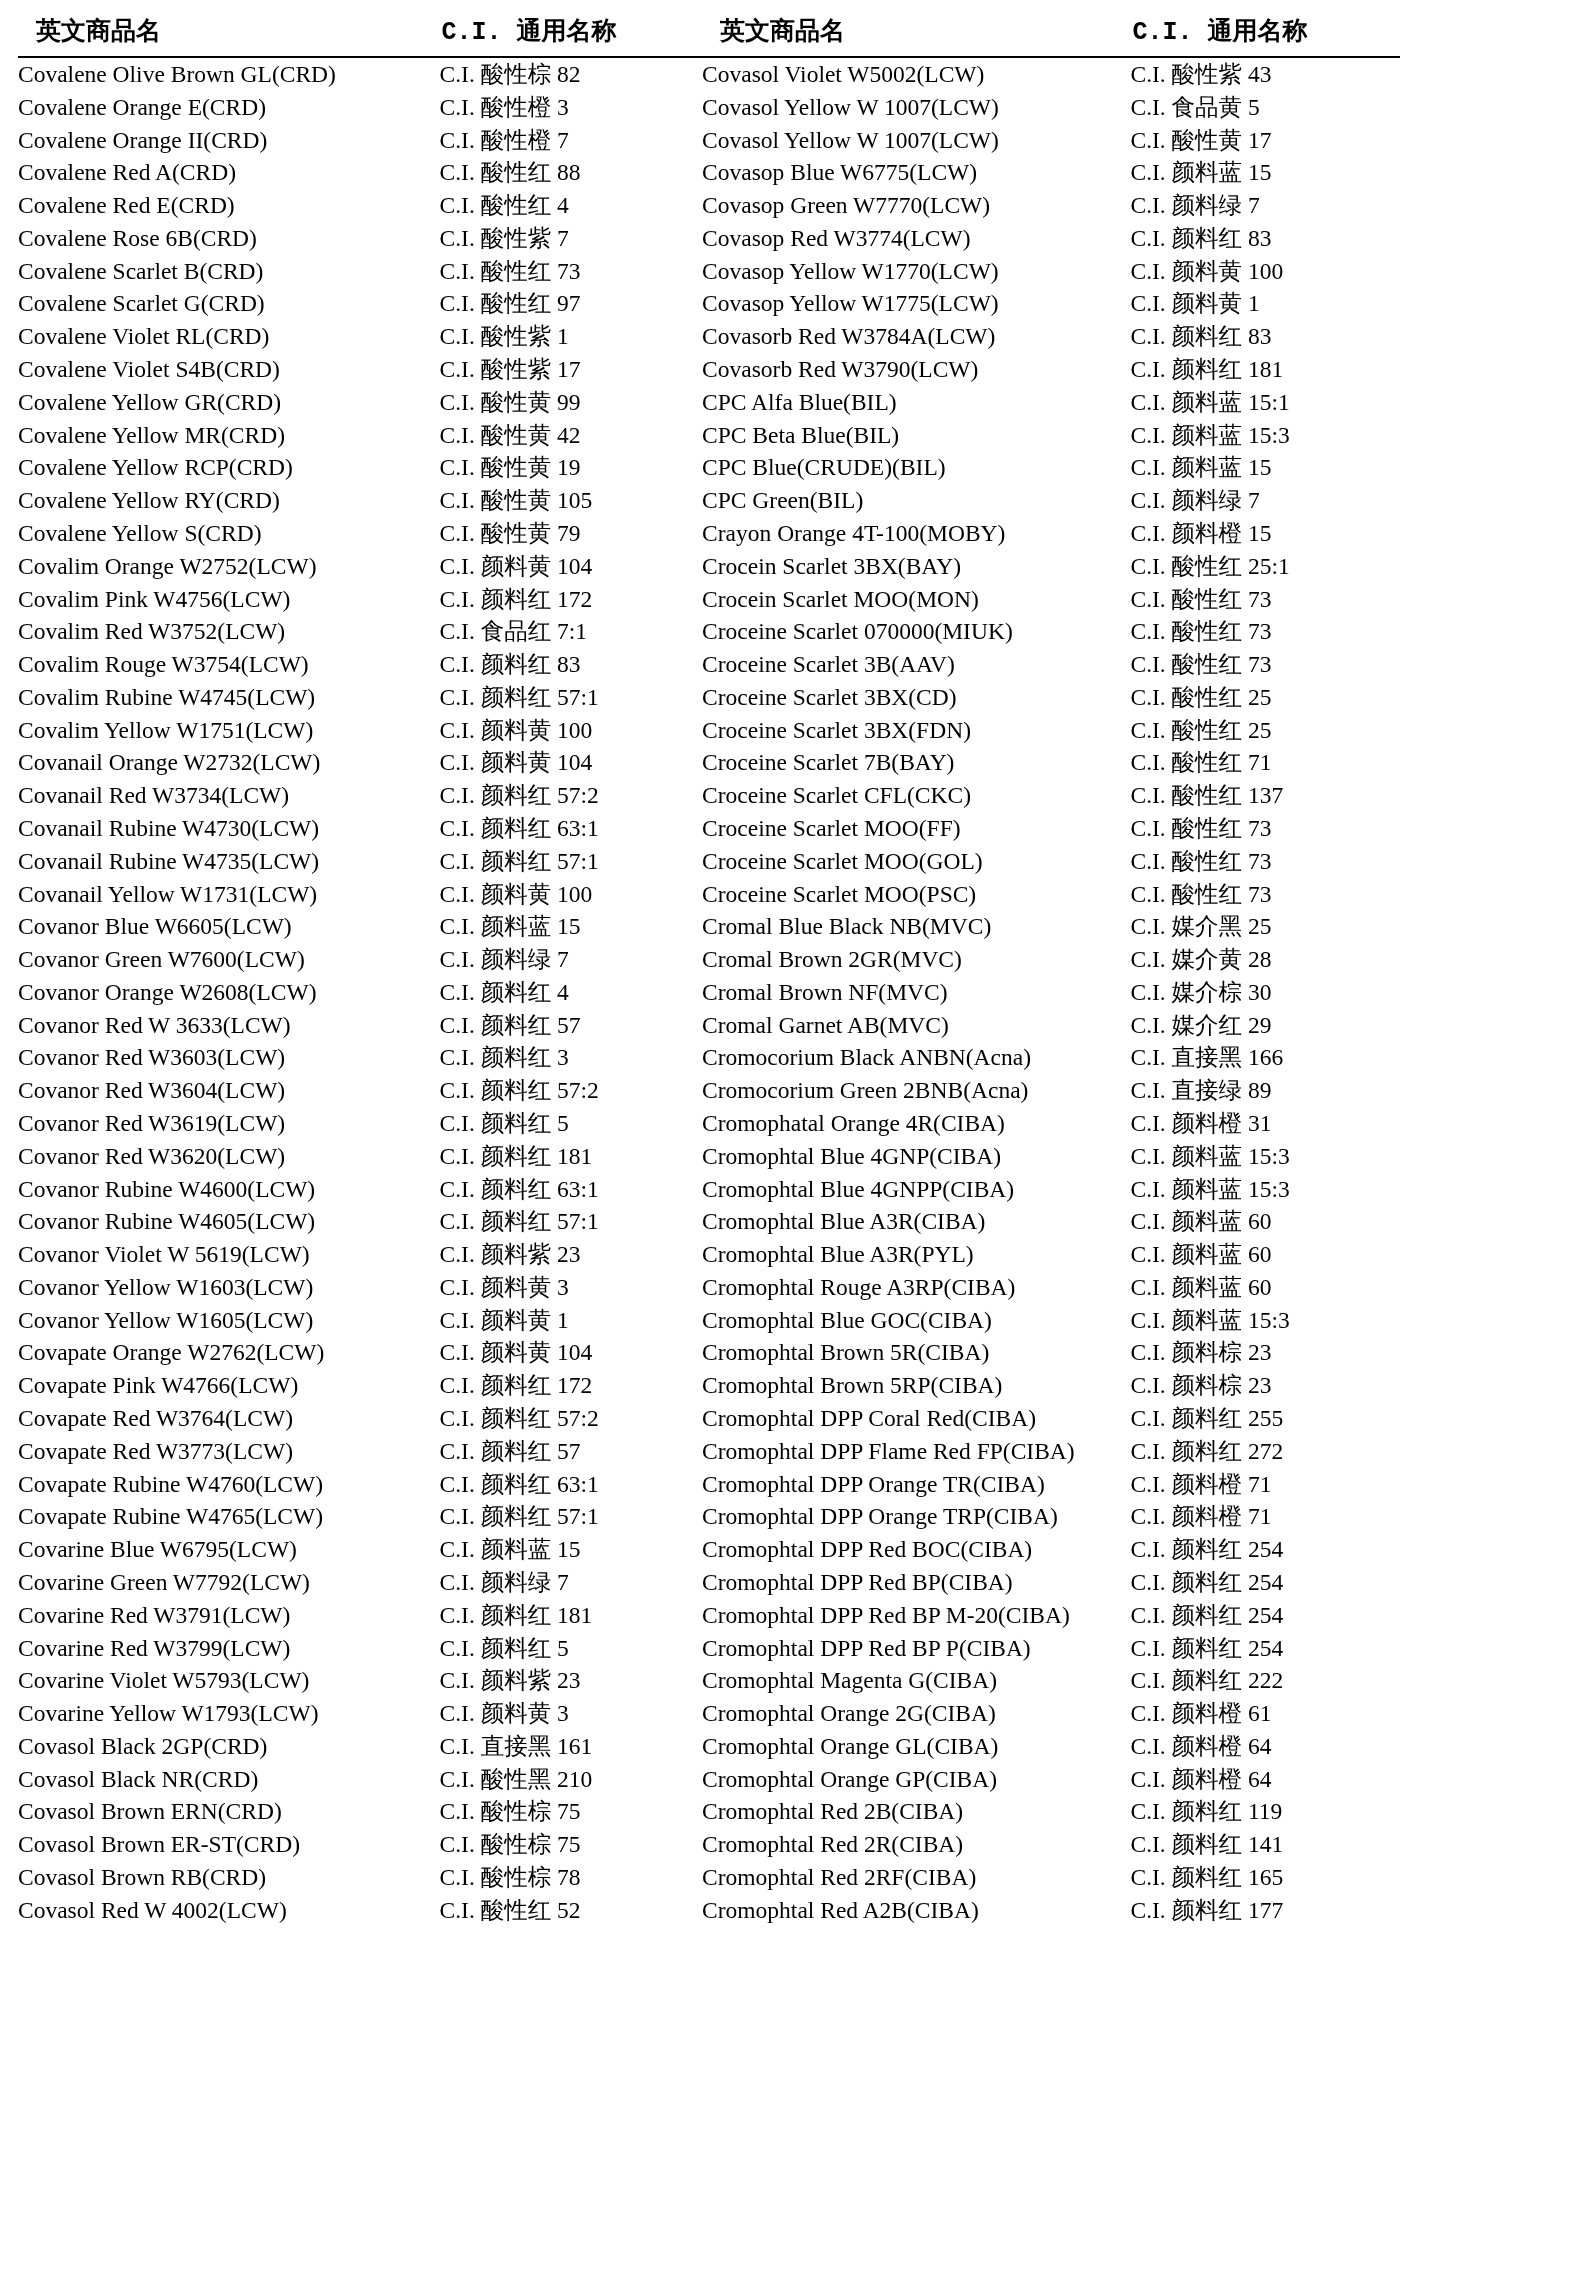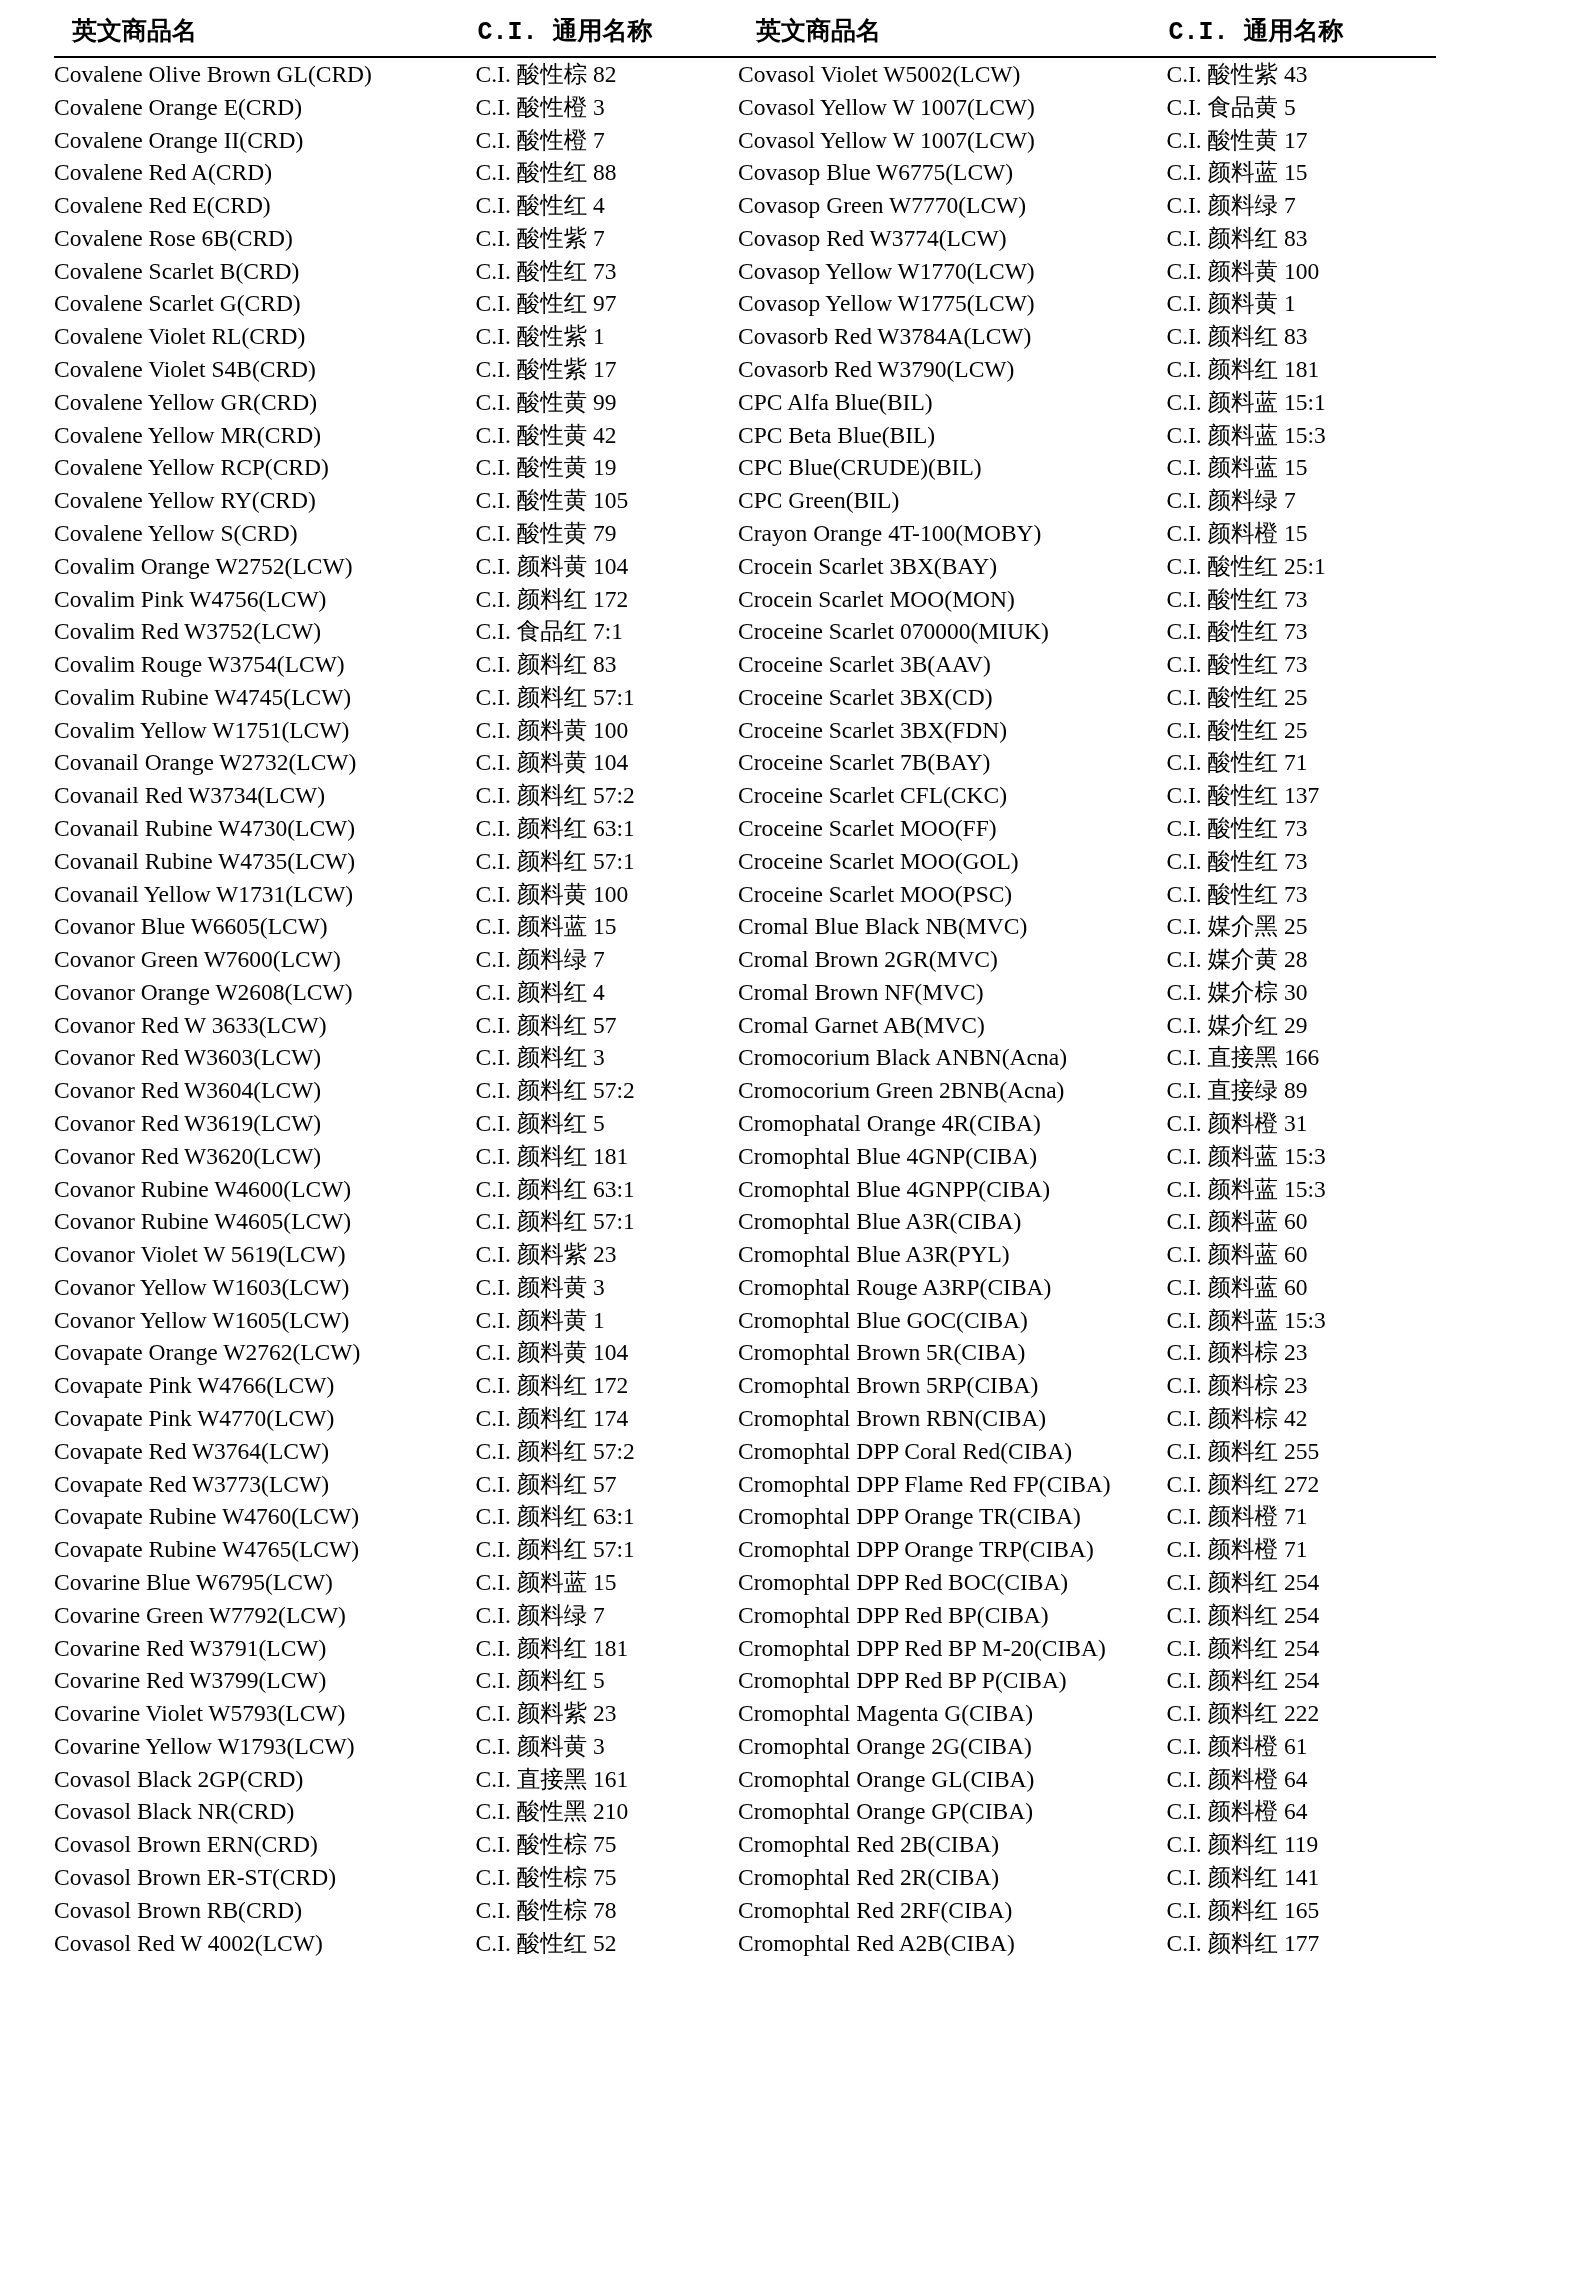--- a/index.html
+++ b/index.html
@@ -13,21 +13,20 @@
     font-family: "Liberation Serif", serif;
     color: #000000;
     overflow: hidden;
   }
   .page {
     position: relative;
     width: 1402px;
     height: 2290px;
     box-sizing: border-box;
     padding: 14px 2px 0 18px;
-    margin-left: 36px;
   }
   table.dye-table {
     width: 100%;
     border-collapse: collapse;
     table-layout: fixed;
   }
   table.dye-table col.c1 { width: 30.5%; }
   table.dye-table col.c2 { width: 19.0%; }
   table.dye-table col.c3 { width: 31.0%; }
   table.dye-table col.c4 { width: 19.5%; }
@@ -330,26 +329,20 @@
           <td class="en en-right">Cromophtal Brown 5R(CIBA)</td>
           <td class="ci">C.I. 颜料棕 23</td>
         </tr>
         <tr>
           <td class="en">Covapate Pink W4766(LCW)</td>
           <td class="ci">C.I. 颜料红 172</td>
           <td class="en en-right">Cromophtal Brown 5RP(CIBA)</td>
           <td class="ci">C.I. 颜料棕 23</td>
         </tr>
         <tr>
-          <td class="en">Covapate Pink W4770(LCW)</td>
-          <td class="ci">C.I. 颜料红 174</td>
-          <td class="en en-right">Cromophtal Brown RBN(CIBA)</td>
-          <td class="ci">C.I. 颜料棕 42</td>
-        </tr>
-        <tr>
           <td class="en">Covapate Red W3764(LCW)</td>
           <td class="ci">C.I. 颜料红 57:2</td>
           <td class="en en-right">Cromophtal DPP Coral Red(CIBA)</td>
           <td class="ci">C.I. 颜料红 255</td>
         </tr>
         <tr>
           <td class="en">Covapate Red W3773(LCW)</td>
           <td class="ci">C.I. 颜料红 57</td>
           <td class="en en-right">Cromophtal DPP Flame Red FP(CIBA)</td>
           <td class="ci">C.I. 颜料红 272</td>

